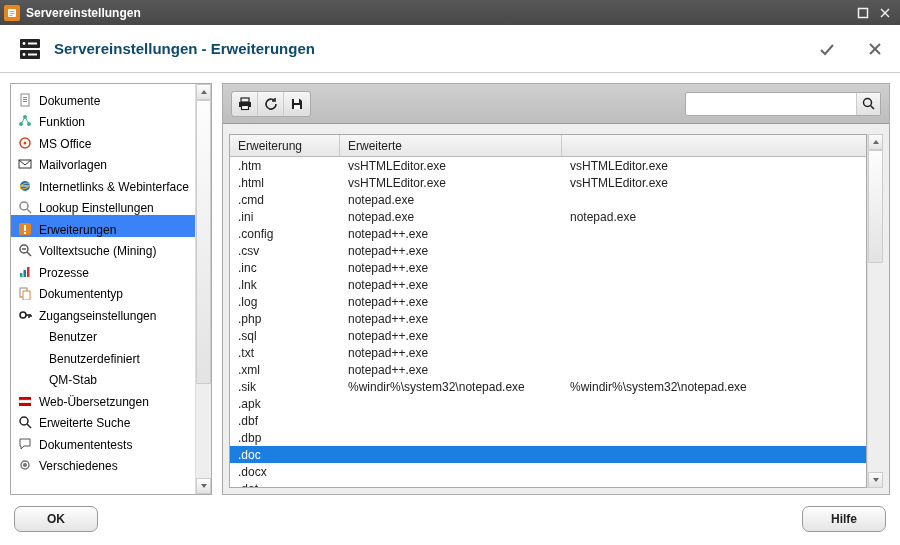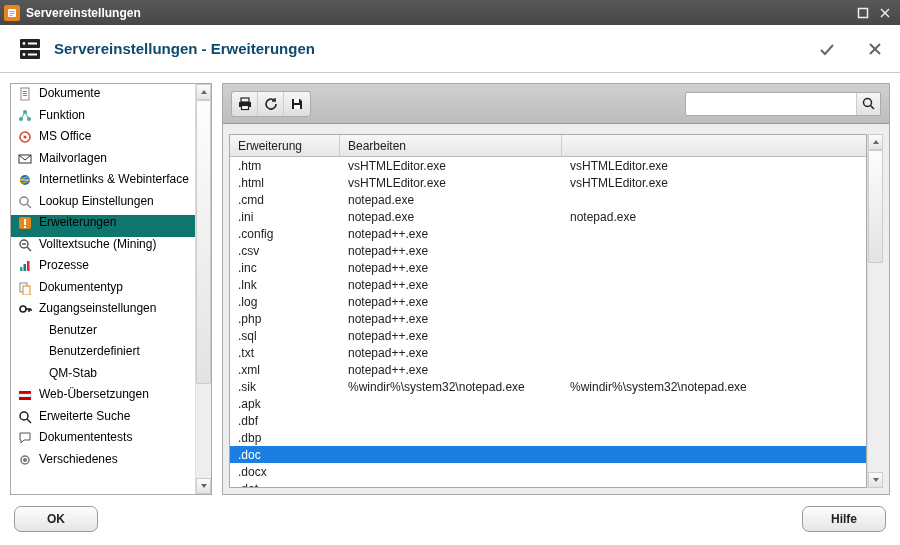--- a/index.html
+++ b/index.html
@@ -18,23 +18,23 @@
   .header-title { font-size: 15px; font-weight: bold; color: #0c4a6e; flex: 1; }
   .header-actions { display: flex; gap: 30px; }
   .header-action { width: 18px; height: 18px; cursor: pointer; display:flex; align-items:center; justify-content:center; }
   .header-action svg { width: 16px; height: 16px; stroke: #666; fill: none; stroke-width: 2; }
 
   .body { flex: 1; display: flex; padding: 10px 10px 6px 10px; gap: 10px; overflow: hidden; }
 
   .sidebar { width: 202px; display: flex; flex-direction: column; }
   .nav-wrap { flex: 1; border: 1px solid #aaa; background: #fff; display: flex; position: relative; overflow: hidden; }
   .nav-list { flex: 1; overflow: hidden; padding-top: 2px; }
-  .nav-item { height: 21.5px; display: flex; align-items: flex-start; padding-left: 6px; cursor: pointer; white-space: nowrap; }
+  .nav-item { height: 21.5px; display: flex; align-items: flex-end; padding-left: 6px; cursor: pointer; white-space: nowrap; }
   .nav-item.lvl2 { padding-left: 38px; }
-  .nav-item.selected { background: #0f766e; }
+  .nav-item.selected { background: #3b82f6; }
   .nav-icon { width: 16px; height: 16px; margin-right: 6px; display:flex; align-items:center; justify-content:center; flex-shrink:0; }
   .nav-icon svg { width: 14px; height: 14px; }
 
   .nav-scroll { width: 16px; background: #eee; display: flex; flex-direction: column; border-left: 1px solid #ddd; }
   .scroll-btn { height: 16px; display: flex; align-items: center; justify-content: center; background: linear-gradient(#fdfdfd,#e3e3e3); border:1px solid #ccc; }
   .scroll-track { flex: 1; position: relative; }
   .scroll-thumb { position: absolute; left: 0; right: 0; background: linear-gradient(#fdfdfd,#e3e3e3); border:1px solid #ccc; border-radius:1px; }
 
   .content { flex: 1; display: flex; flex-direction: column; border: 1px solid #aaa; background: #eee; overflow: hidden; }
   .toolbar { height: 40px; background: linear-gradient(#d0d0d0,#bdbdbd); border-bottom: 1px solid #999; display: flex; align-items: center; padding: 0 8px; gap: 6px; }
@@ -338,21 +338,21 @@
                 <line x1="8.5" y1="8.5" x2="12" y2="12"></line>
               </svg>
           </div>
         </div>
       </div>
 
       <div class="table-wrap">
         <div class="table-inner">
           <div class="thead">
             <div class="th c0">Erweiterung</div>
-            <div class="th c1">Bearbeiten</div>
+            <div class="th c1">Erweiterte</div>
             <div class="th cx"></div>
           </div>
           <div class="tbody" id="tbody">
               <div class="tr">
                 <div class="td c0">.htm</div>
                 <div class="td c1">vsHTMLEditor.exe</div>
                 <div class="td c2">vsHTMLEditor.exe</div>
               </div>
               <div class="tr">
                 <div class="td c0">.html</div>

